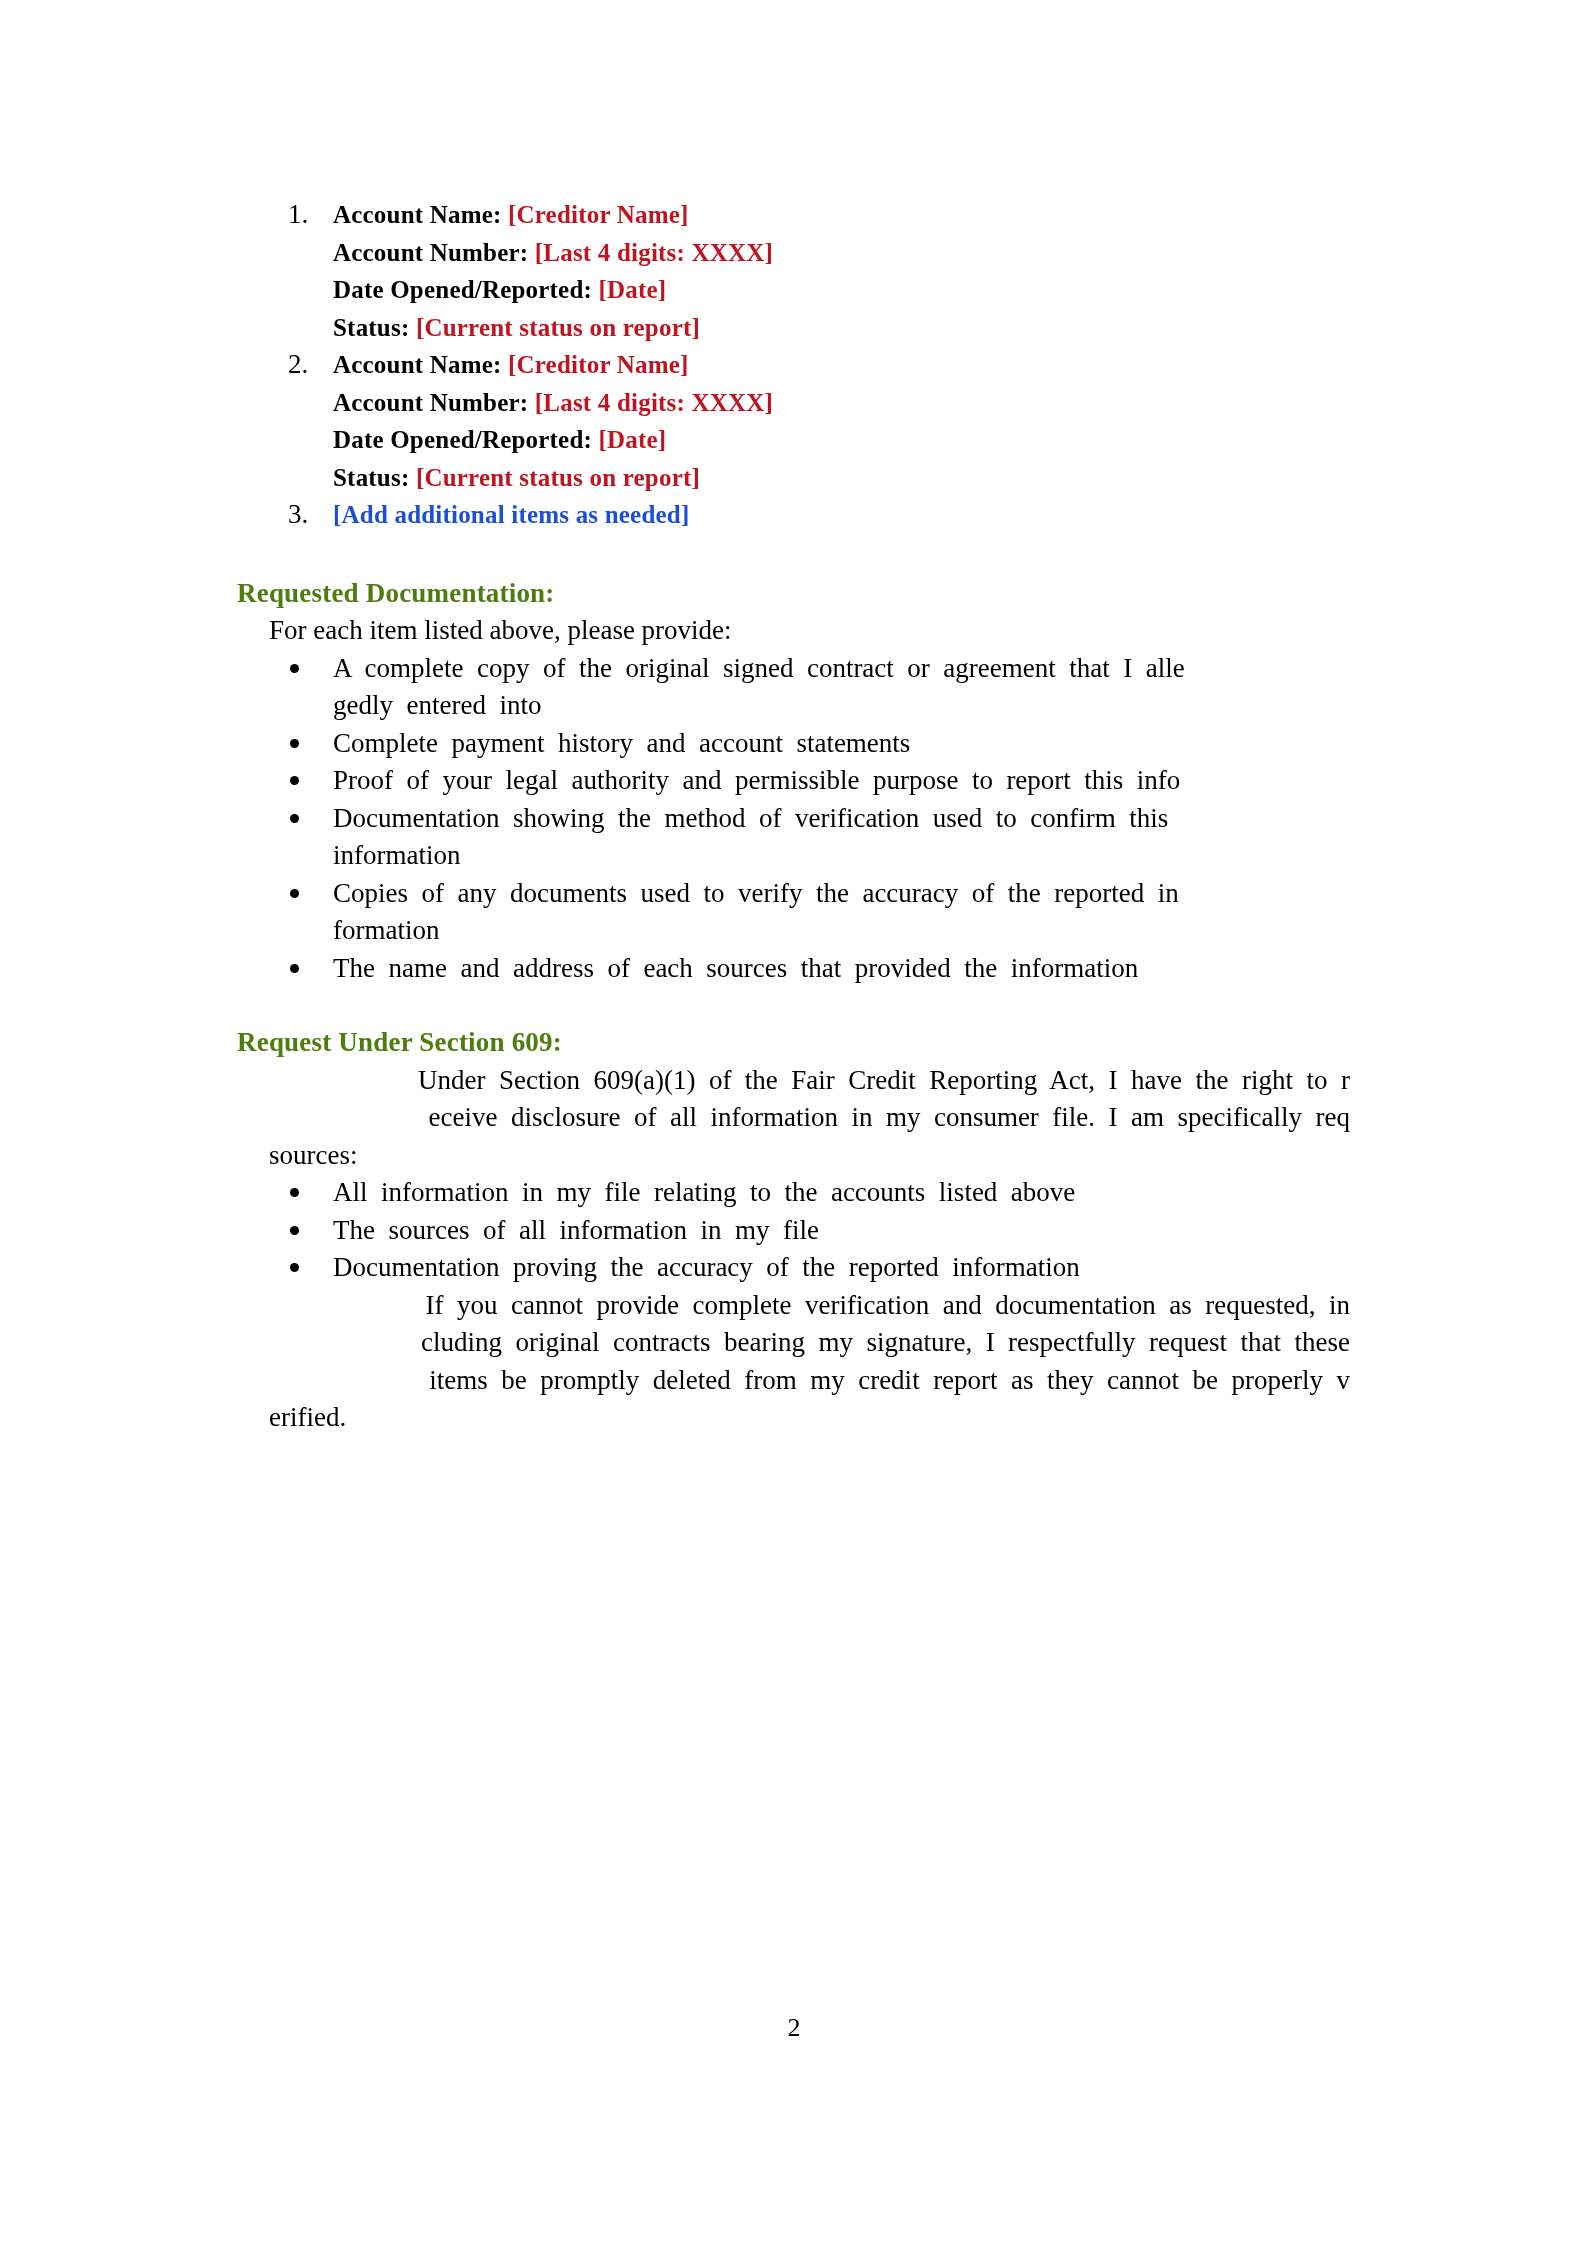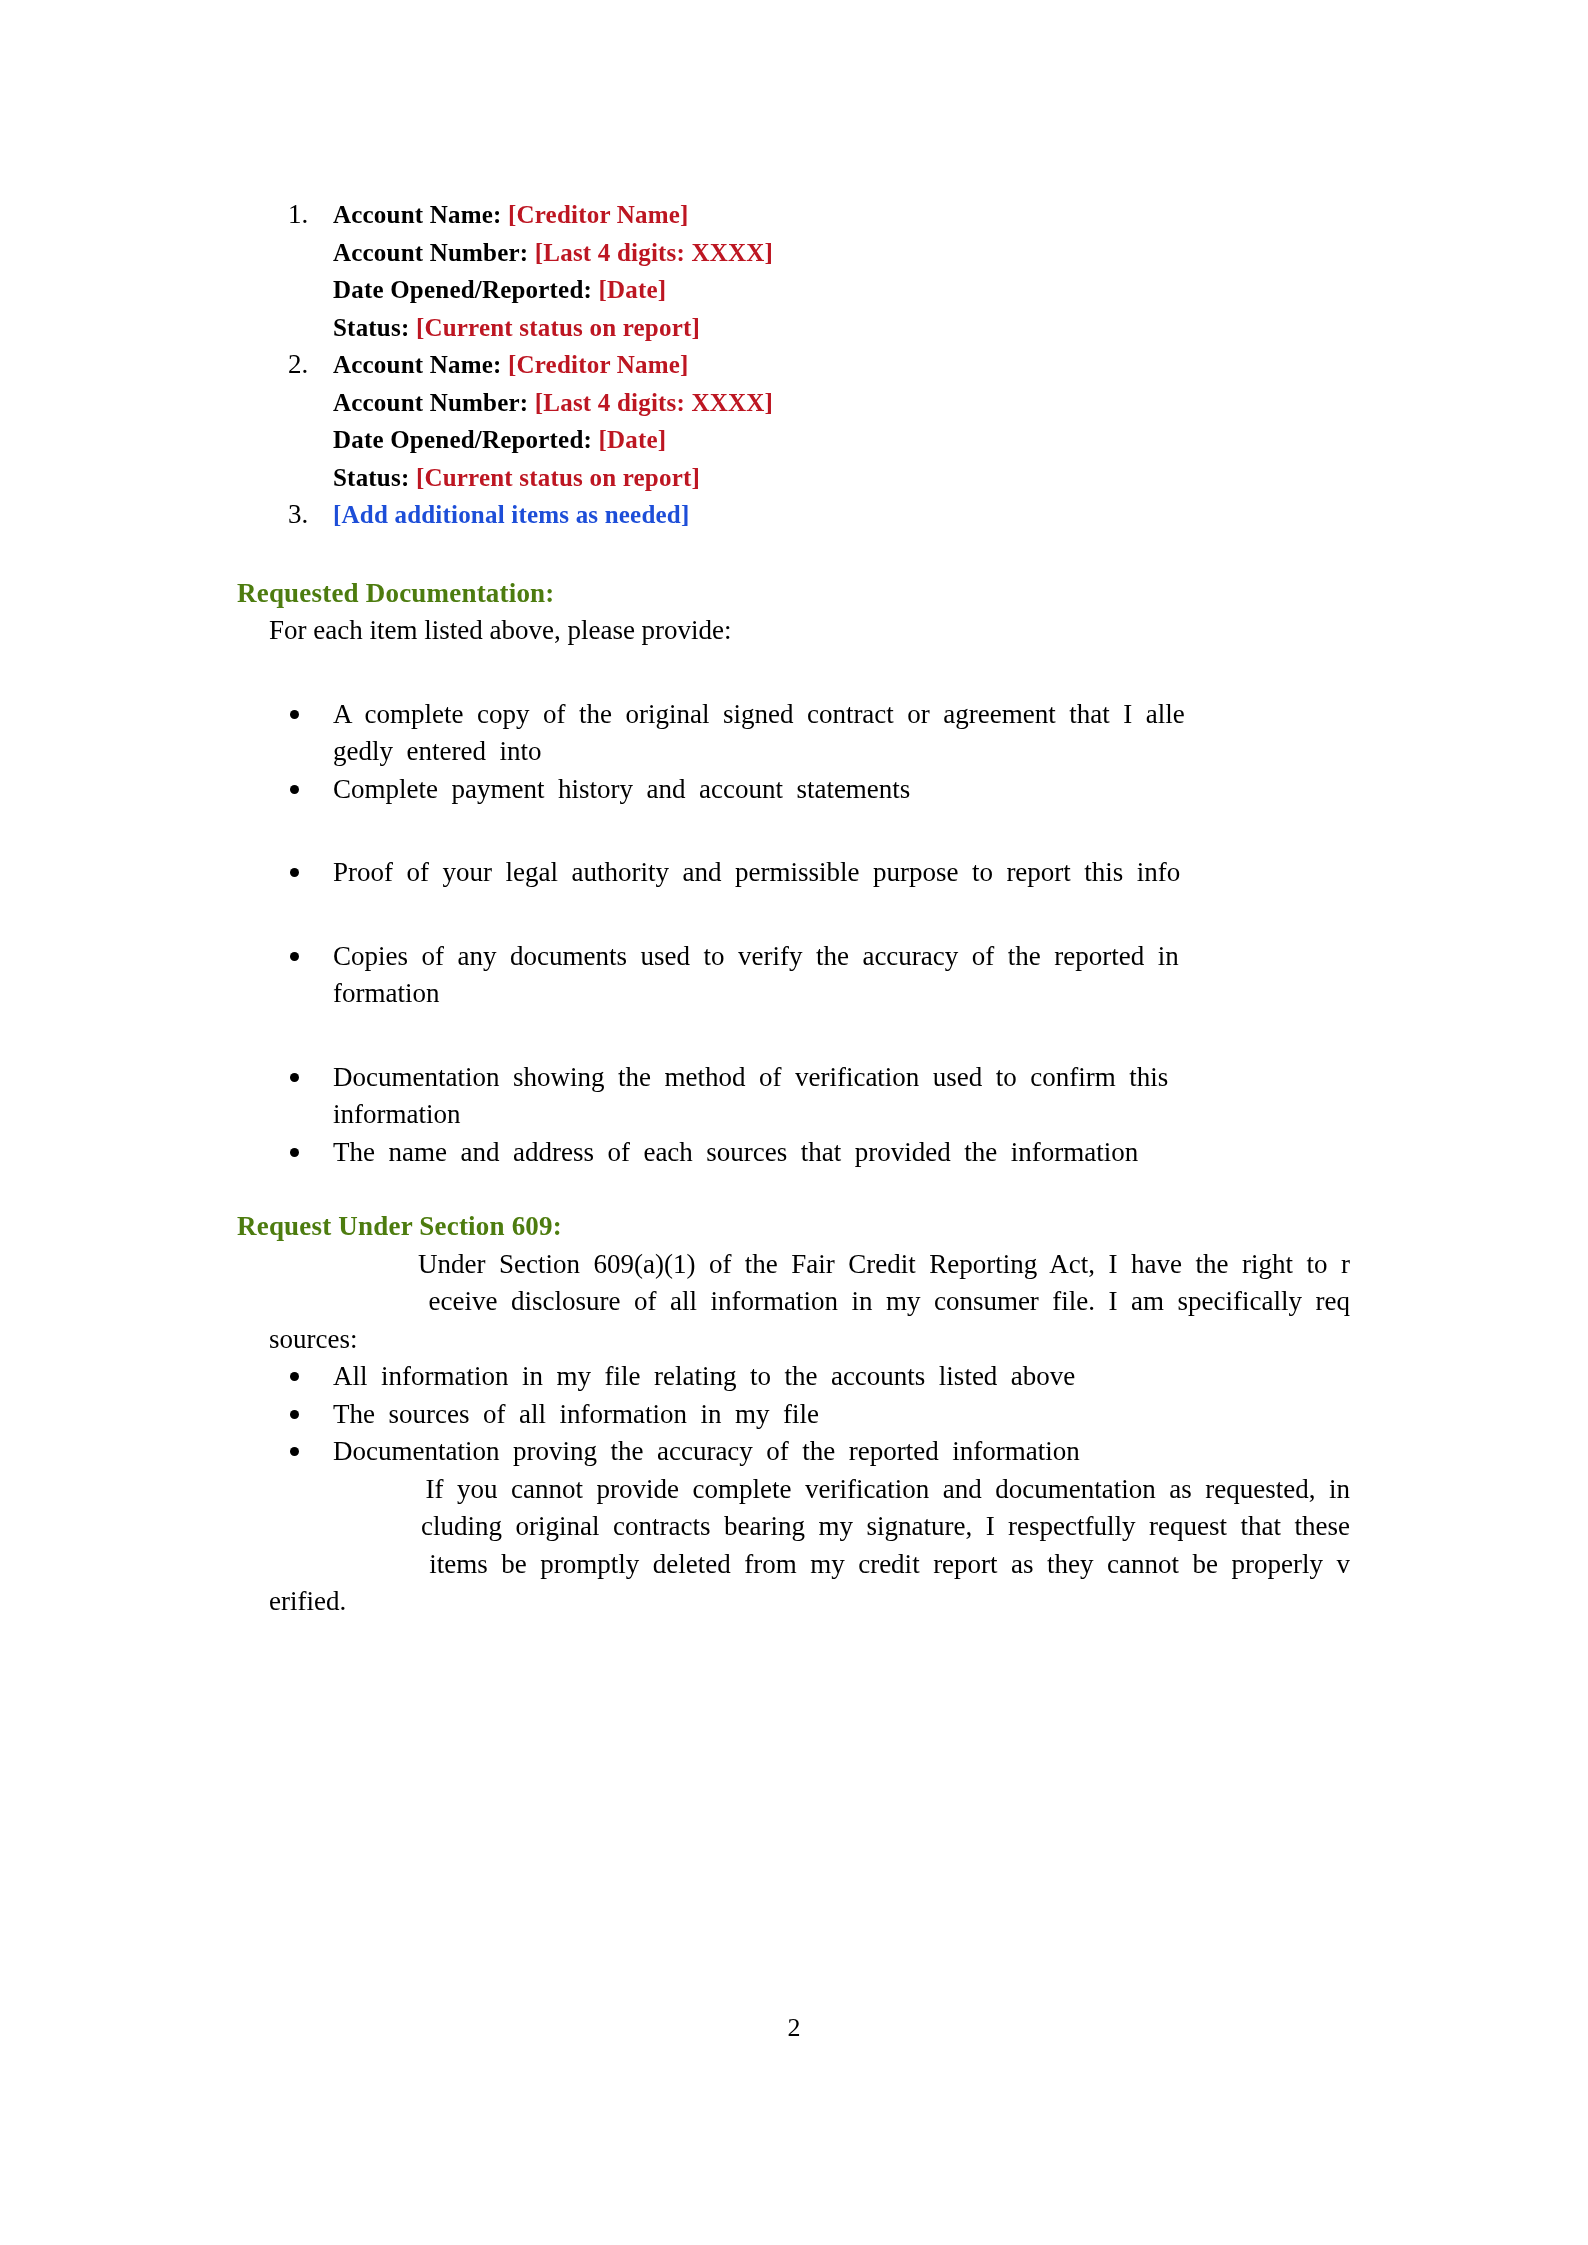--- a/index.html
+++ b/index.html
@@ -111,21 +111,20 @@
   .bul-line {
     font-size: 27px;
     line-height: 37.5px;
     color: #000000;
     white-space: pre;
   }
   .bul-line.just {
     display: flex;
     justify-content: space-between;
     white-space: normal;
-    margin-top: 46px;
   }
   .bul-line.just > span { white-space: pre; }
 
   .gap-lg { height: 41px; }
   .gap-md { height: 37px; }
 
   
   .page-number {
     position: absolute;
     left: 0;
@@ -191,31 +190,31 @@
       <li class="bul-item">
         <span class="bullet"></span>
         <div class="bul-line just">
             <span>Proof  of  your  legal  authority  and  permissible  purpose  to  report  this  info</span>
           </div>
       </li>
 
       <li class="bul-item">
         <span class="bullet"></span>
         <div class="bul-line just">
+            <span>Documentation  showing  the  method  of  verification  used  to  confirm  this</span>
+          </div>
+        <div class="bul-line">information</div>
+      </li>
+
+      <li class="bul-item">
+        <span class="bullet"></span>
+        <div class="bul-line just">
             <span>Copies  of  any  documents  used  to  verify  the  accuracy  of  the  reported  in</span>
           </div>
         <div class="bul-line">formation</div>
-      </li>
-
-      <li class="bul-item">
-        <span class="bullet"></span>
-        <div class="bul-line just">
-            <span>Documentation  showing  the  method  of  verification  used  to  confirm  this</span>
-          </div>
-        <div class="bul-line">information</div>
       </li>
 
       <li class="bul-item">
         <span class="bullet"></span>
         <div class="bul-line">The  name  and  address  of  each  sources  that  provided  the  information</div>
       </li>
 
     </ul>
 
     <div class="gap-md"></div>

